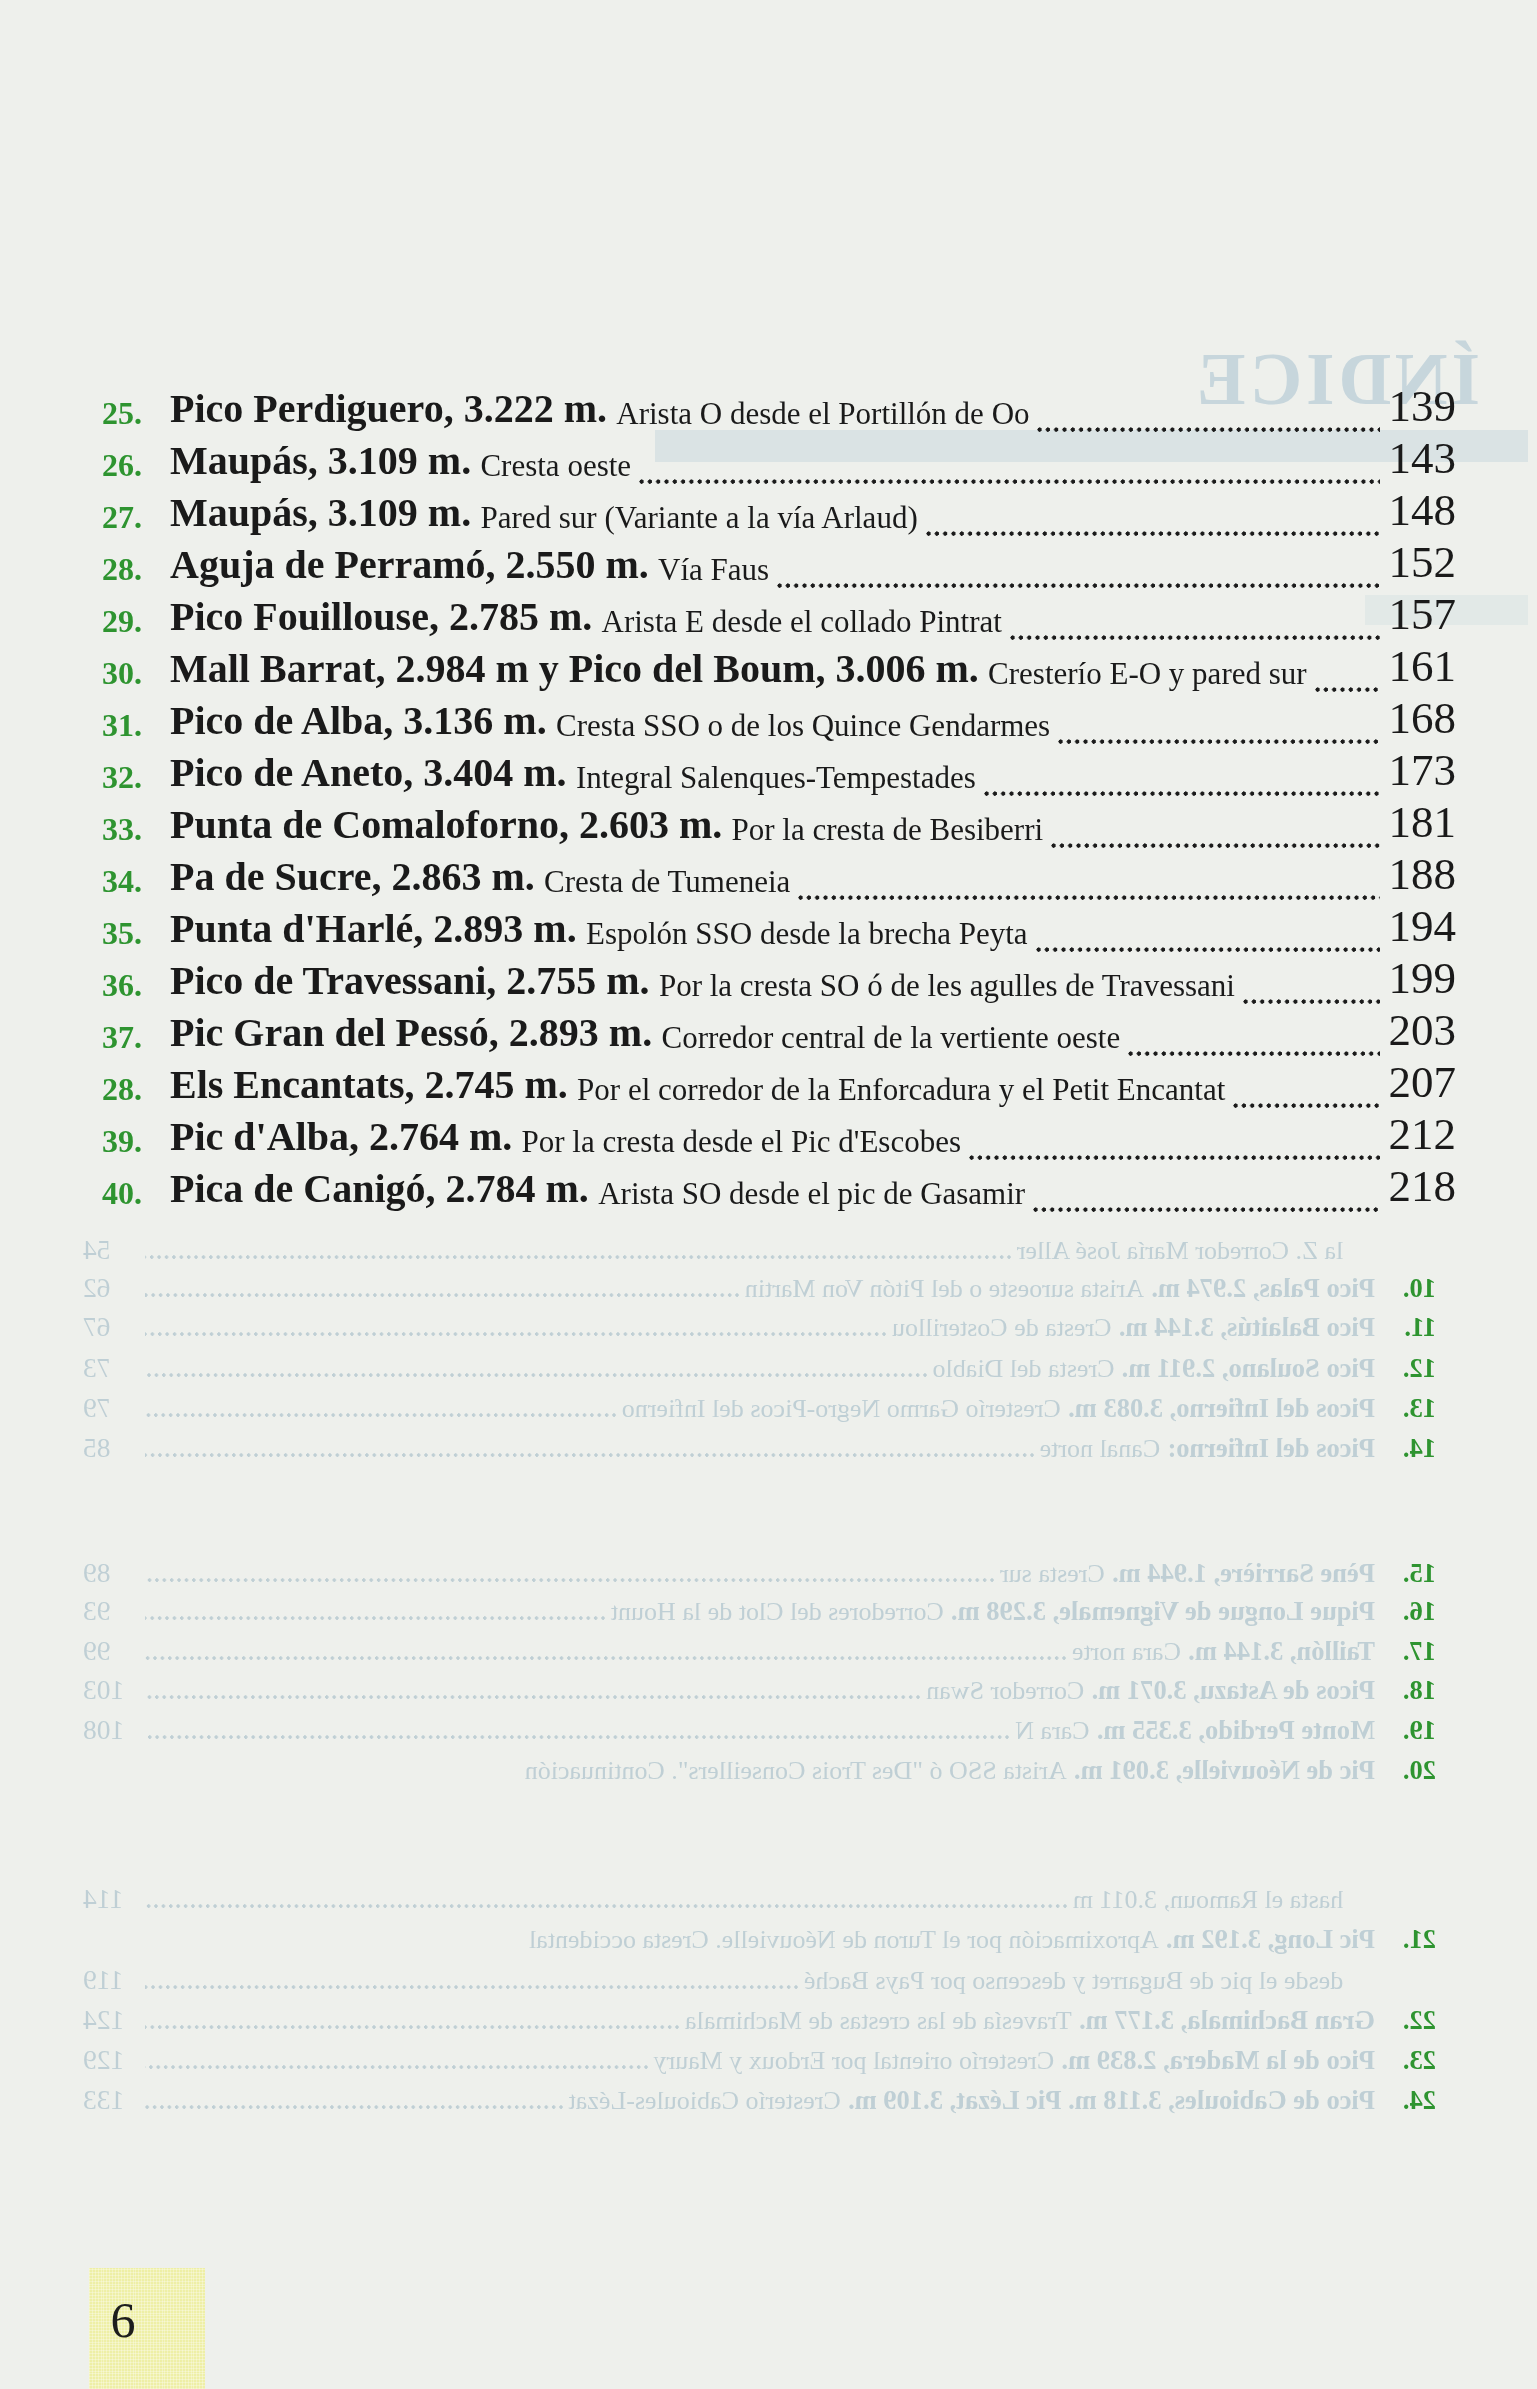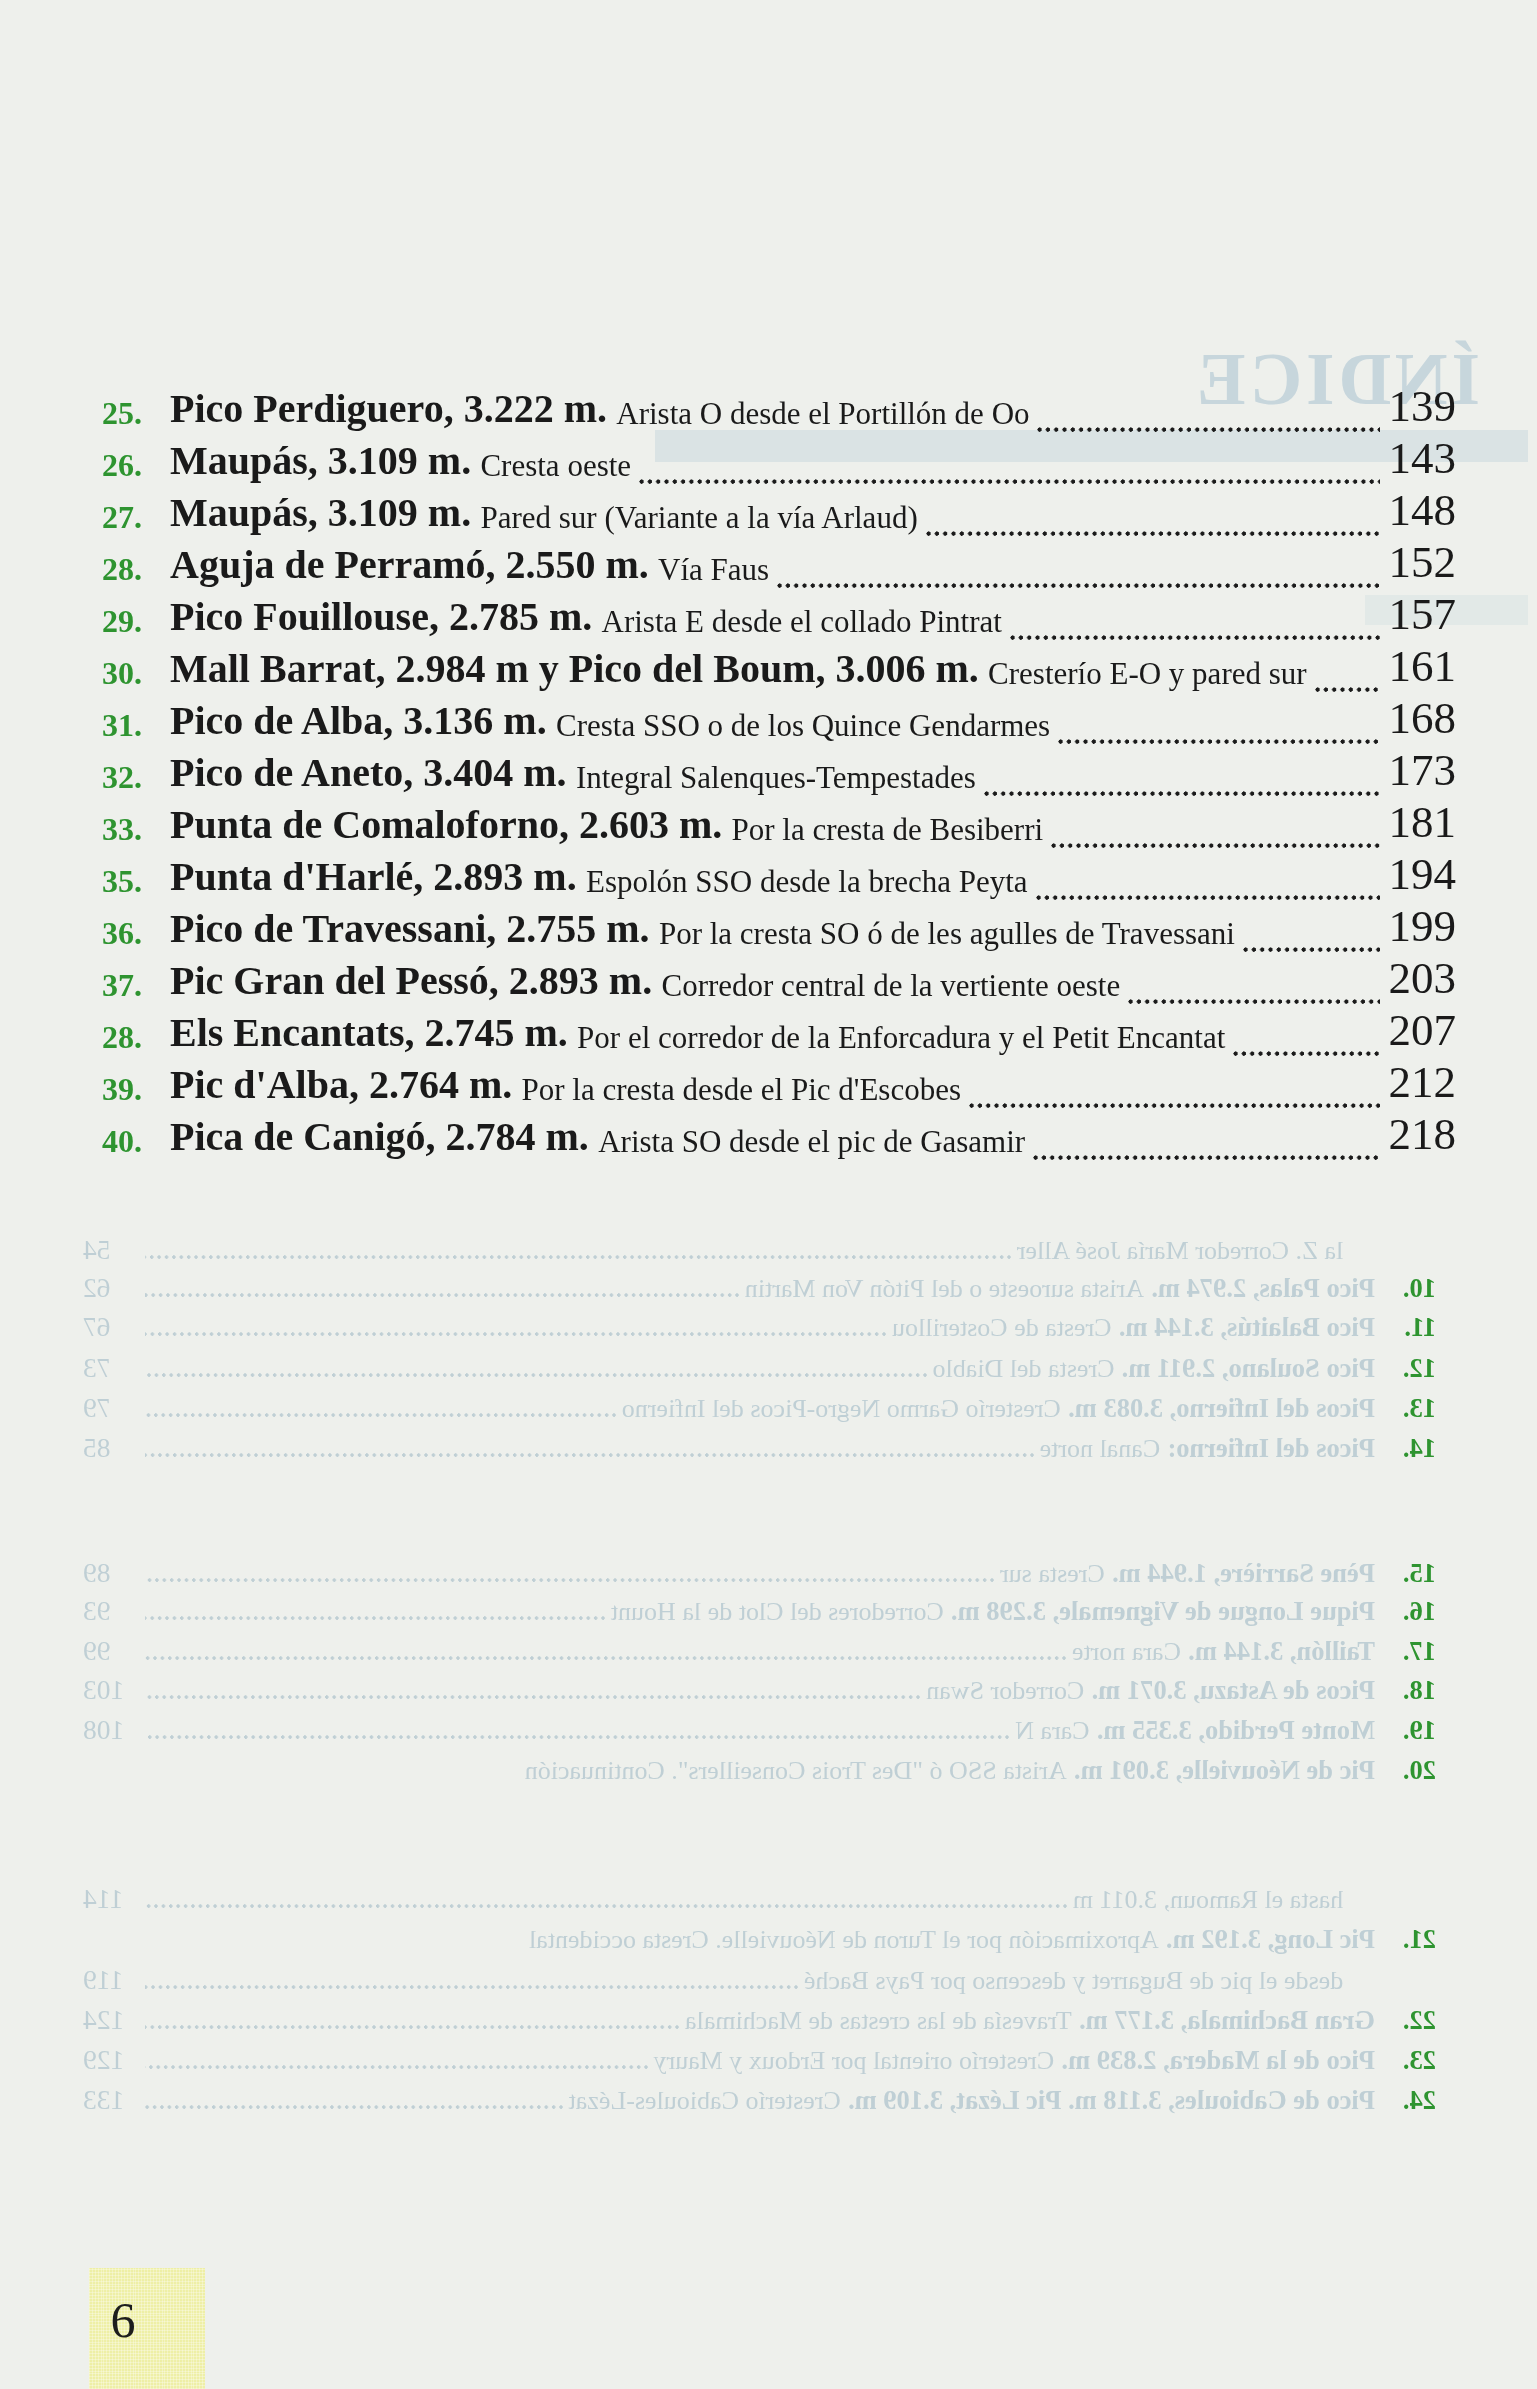--- a/index.html
+++ b/index.html
@@ -325,20 +325,27 @@
     <span class="pageno">173</span>
   </div>
       <div class="row">
     <span class="num">33.</span>
     <span class="name">Punta de Comaloforno, 2.603 m.</span>
     <span class="route">Por la cresta de Besiberri</span>
     <span class="dots"></span>
     <span class="pageno">181</span>
   </div>
       <div class="row">
+    <span class="num">34.</span>
+    <span class="name">Pa de Sucre, 2.863 m.</span>
+    <span class="route">Cresta de Tumeneia</span>
+    <span class="dots"></span>
+    <span class="pageno">188</span>
+  </div>
+      <div class="row">
     <span class="num">35.</span>
     <span class="name">Punta d'Harlé, 2.893 m.</span>
     <span class="route">Espolón SSO desde la brecha Peyta</span>
     <span class="dots"></span>
     <span class="pageno">194</span>
   </div>
       <div class="row">
     <span class="num">36.</span>
     <span class="name">Pico de Travessani, 2.755 m.</span>
     <span class="route">Por la cresta SO ó de les agulles de Travessani</span>

